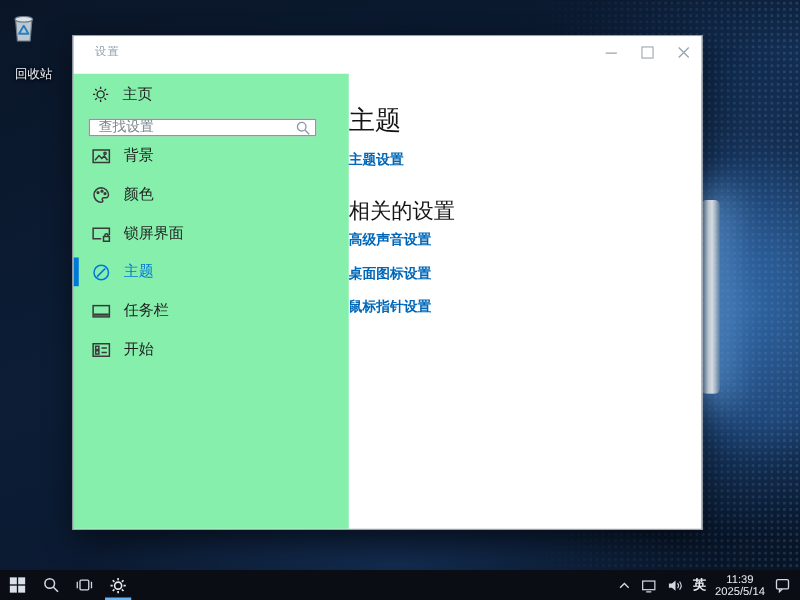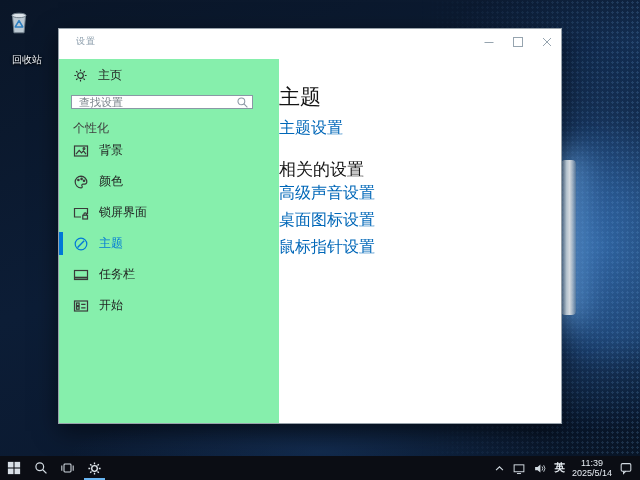--- a/index.html
+++ b/index.html
@@ -70,21 +70,21 @@
   .nav-item { position:relative; display:flex; align-items:center; gap:10px; height:31px; padding-left:14px; color:#1f1f1f; font-size:12px; cursor:default; }
   .nav-item .nav-icon { width:16px; height:16px; display:flex; align-items:center; justify-content:center; color:#3a3a3a; }
   .nav-item.selected { color:var(--accent); }
   .nav-item.selected .nav-icon { color:var(--accent); }
   .nav-item.selected::before {
     content:""; position:absolute; left:0; top:4px; bottom:4px; width:4px; background:var(--accent);
   }
 
   .content { position:absolute; left:220px; top:30px; right:0; bottom:0; padding-top:28px; }
   .page-title { margin-top:-4px; font-size:21px; line-height:28px; font-weight:300; color:#141414; }
-  .link { display:inline-block; font-size:16px; line-height:16px; color:var(--link); cursor:pointer; }
+  .link { display:inline-block; font-size:11px; line-height:16px; color:var(--link); cursor:pointer;font-weight:bold; }
   .theme-link { margin-top:9px; }
   .related-title { margin-top:21px; font-size:17px; line-height:24px; font-weight:300; color:#141414; }
   .related-list { margin-top:3px; }
   .related-list .link { display:block; margin-bottom:11px; }
 
   
   .taskbar {
     position:absolute; left:0; right:0; bottom:0; height:24px; z-index:10;
     background:#0b0d14; display:flex; align-items:center; color:#dfe6ec;
   }
@@ -151,21 +151,20 @@
       <div class="searchbox">
         <input type="text" placeholder="查找设置" style="">
         <span class="search-glyph">
           <svg width="13" height="13" viewBox="0 0 16 16" fill="none" stroke="currentColor" stroke-width="1.3">
             <circle cx="6.6" cy="6.6" r="4.2"></circle>
               <path d="M9.8 9.8 L14 14"></path>
           </svg>
         </span>
       </div>
 
-      <div class="section-label">个性化</div>
 
       <div class="nav-list">
         <div class="nav-item">
           <span class="nav-icon">
             <svg width="16" height="16" viewBox="0 0 16 16" fill="none" stroke="currentColor" stroke-width="1.2">
               <rect x="1.5" y="3" width="13" height="10"></rect>
               <path d="M3 11.2 L6.2 7.4 L8.5 9.8 L10.4 7.8 L13 11.2"></path>
               <circle cx="11" cy="5.6" r="0.9"></circle>
             </svg>
           </span>

